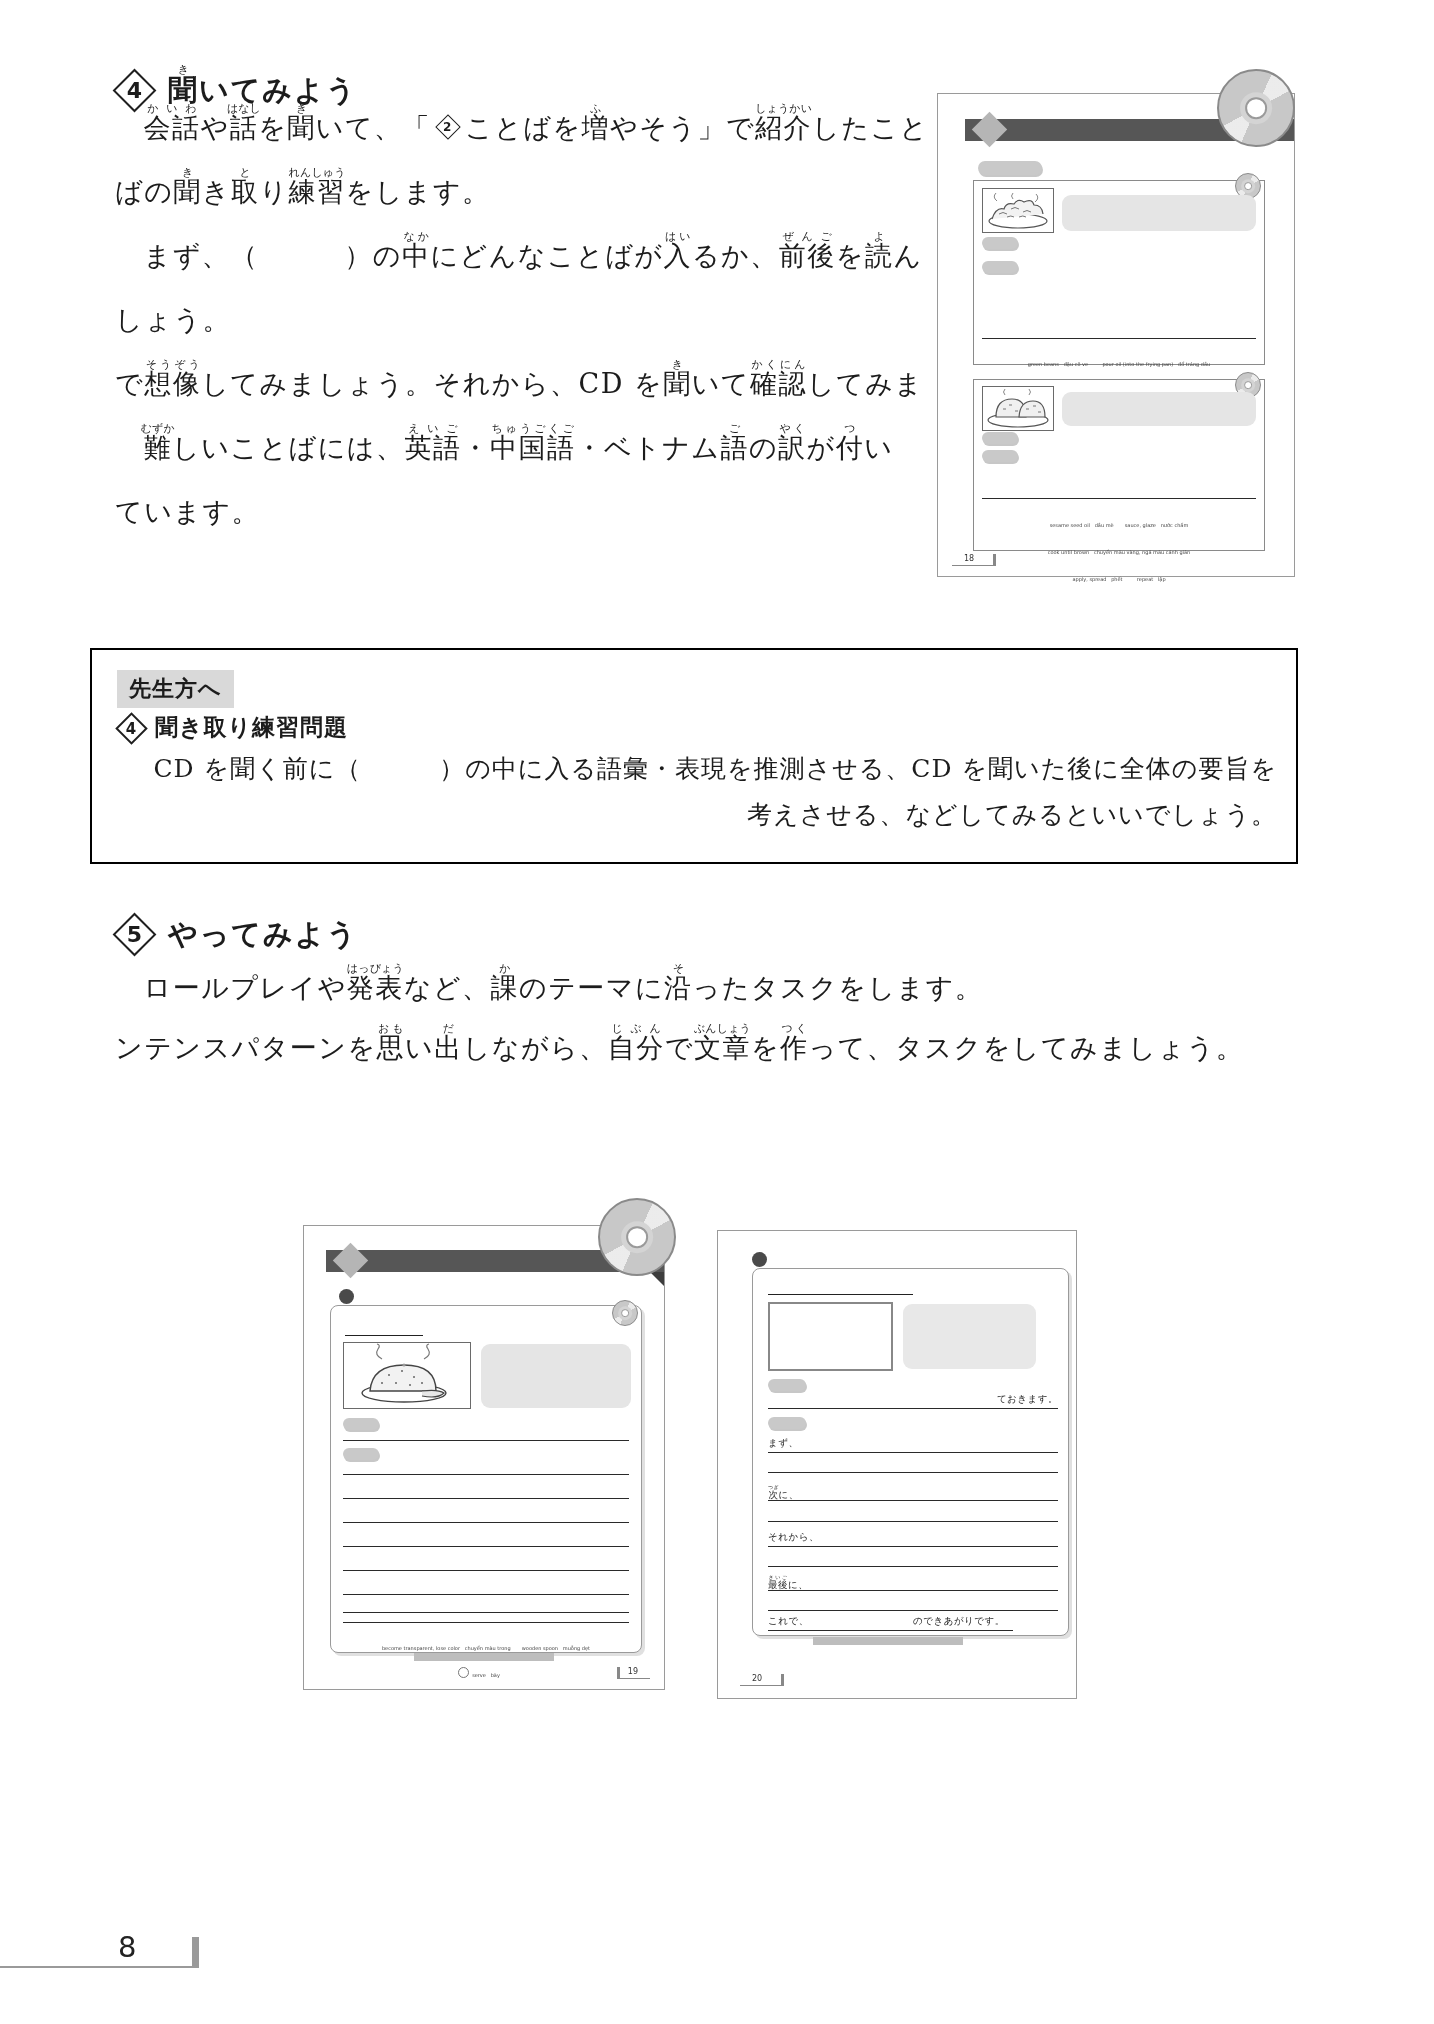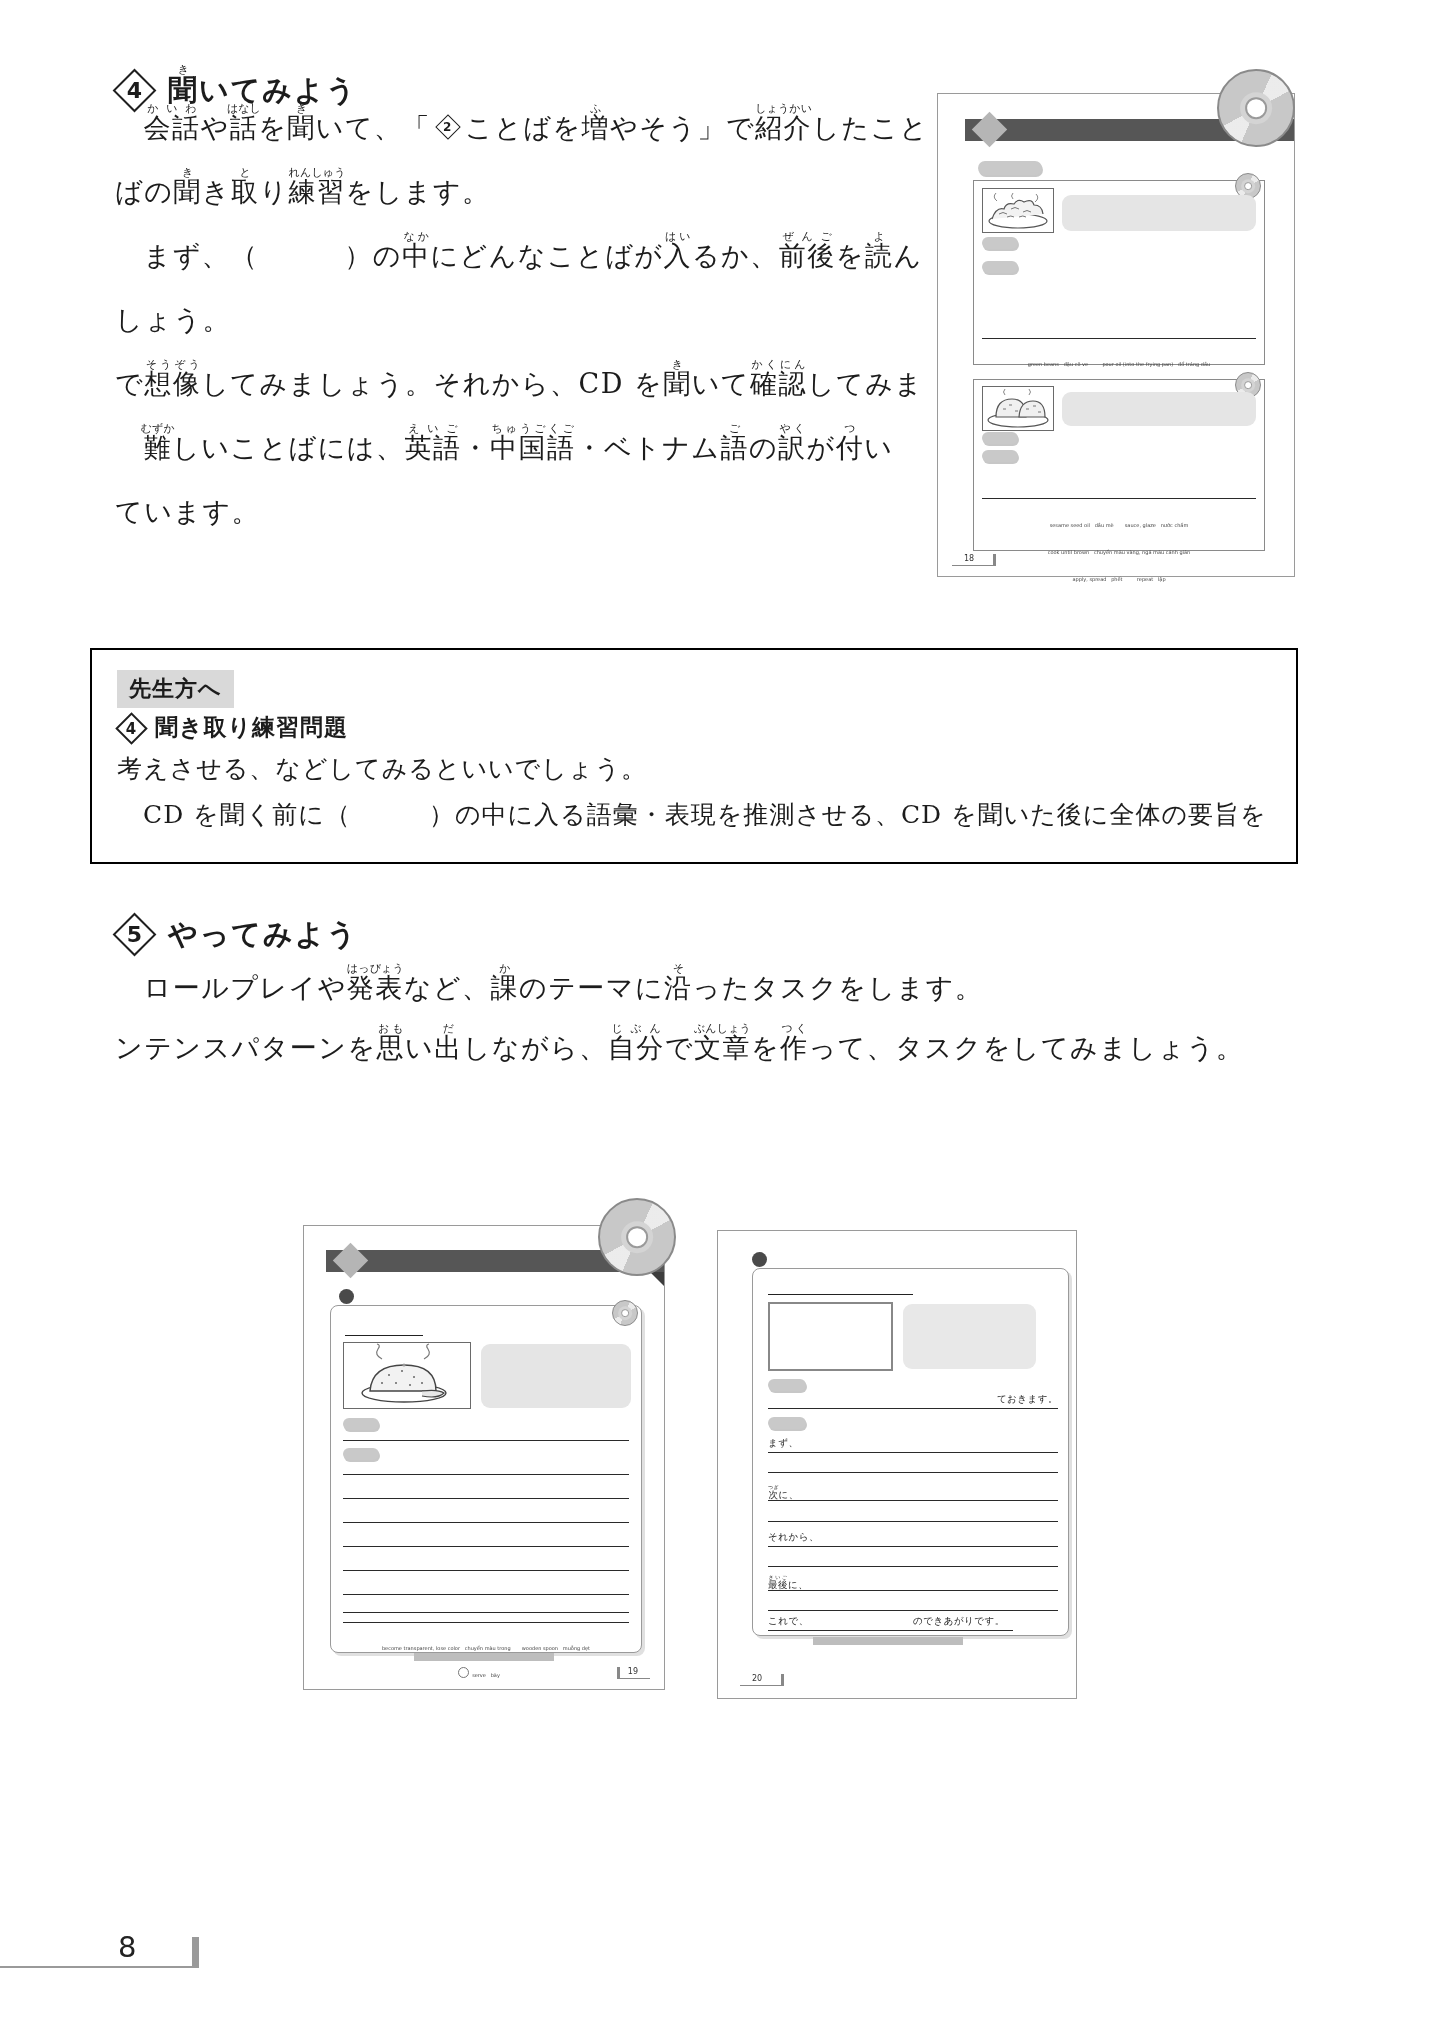--- a/index.html
+++ b/index.html
@@ -25,21 +25,21 @@
 
   
   .textcol{position:absolute;left:115px;}
   .tline{display:block;white-space:nowrap;font-size:27px;letter-spacing:1.5px;line-height:64px;}
   .tline rt{font-size:11px;letter-spacing:0;}
   .tcol-s4{top:96px;width:820px;}
   .tcol-s5{top:958px;width:1060px;}
   .tcol-s5 .tline{line-height:60px;}
 
   
-  .teacher-box{position:absolute;left:90px;top:648px;width:1204px;height:212px;border:2px solid #000;background:#fff;}
+  .teacher-box{position:absolute;left:90px;top:648px;width:1204px;height:212px;border:2px solid #000;background:#fff;text-align:right;}
   .tb-label{position:absolute;left:25px;top:20px;background:#d9d9d9;padding:4px 12px;font-size:22px;letter-spacing:1px;}
   .tb-subtitle{position:absolute;left:25px;top:62px;display:flex;align-items:center;font-size:23px;letter-spacing:1px;}
   .tb-body{position:absolute;left:25px;top:96px;width:1160px;font-size:25px;letter-spacing:1px;line-height:46px;}
   .tb-body div{white-space:nowrap;}
 
   
   .thumb{position:absolute;background:#fff;border:1px solid #9a9a9a;}
   .t18{left:937px;top:93px;width:356px;height:482px;}
   .t19{left:303px;top:1225px;width:360px;height:463px;}
   .t20{left:717px;top:1230px;width:358px;height:467px;}
@@ -169,22 +169,22 @@
 
   <div class="teacher-box">
     <div class="tb-label jp-goth">先生方へ</div>
     <div class="tb-subtitle">
       <span class="dia dia-md">
           <span>4</span>
         </span>
       <span class="jp-goth">聞き取り練習問題</span>
     </div>
     <div class="tb-body">
+      <div>　CD を聞く前に（　　　）の中に入る語彙・表現を推測させる、CD を聞いた後に全体の要旨を</div>
       <div>考えさせる、などしてみるといいでしょう。</div>
-      <div>　CD を聞く前に（　　　）の中に入る語彙・表現を推測させる、CD を聞いた後に全体の要旨を</div>
     </div>
   </div>
 
   <div class="heading" style="top:908px;">
     <span class="dia dia-lg">
         <span>5</span>
       </span>
     <span class="h-title jp-goth">やってみよう</span>
   </div>
 

